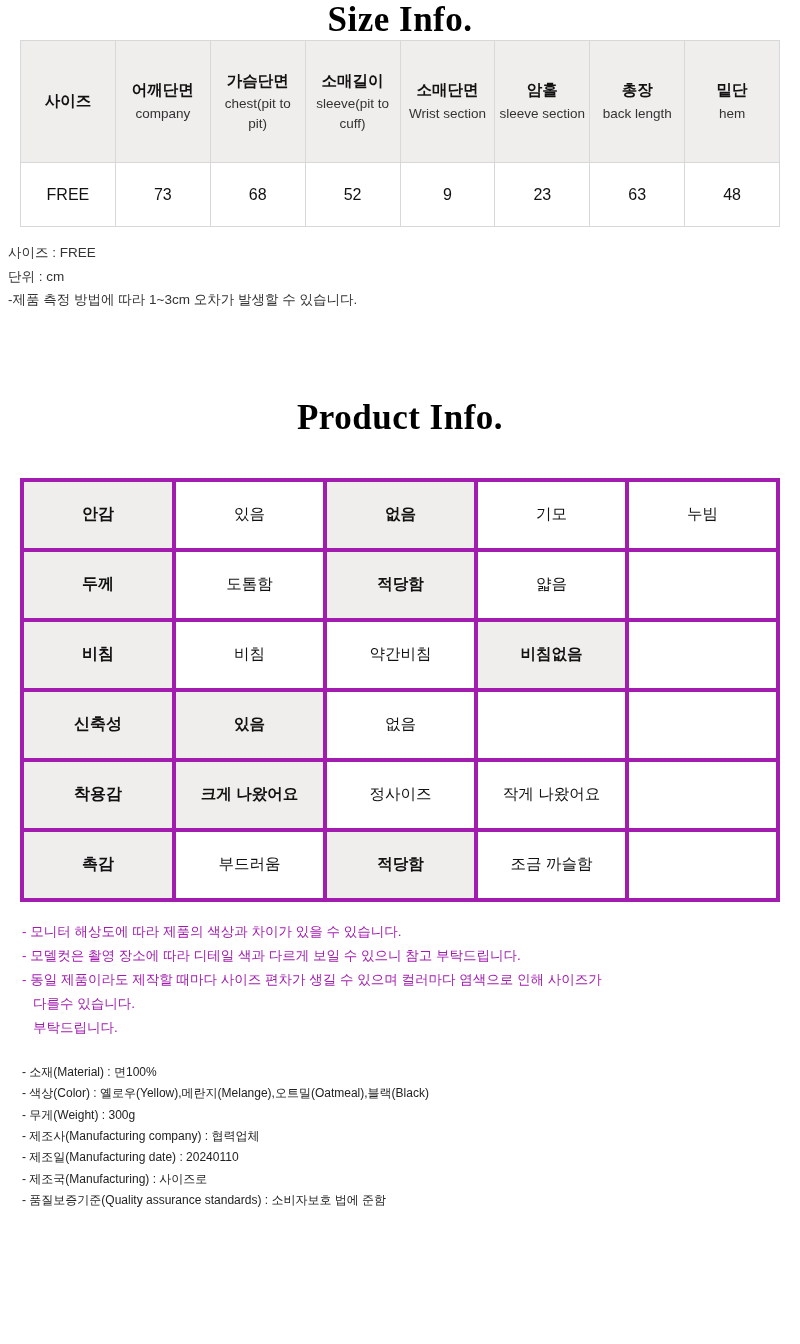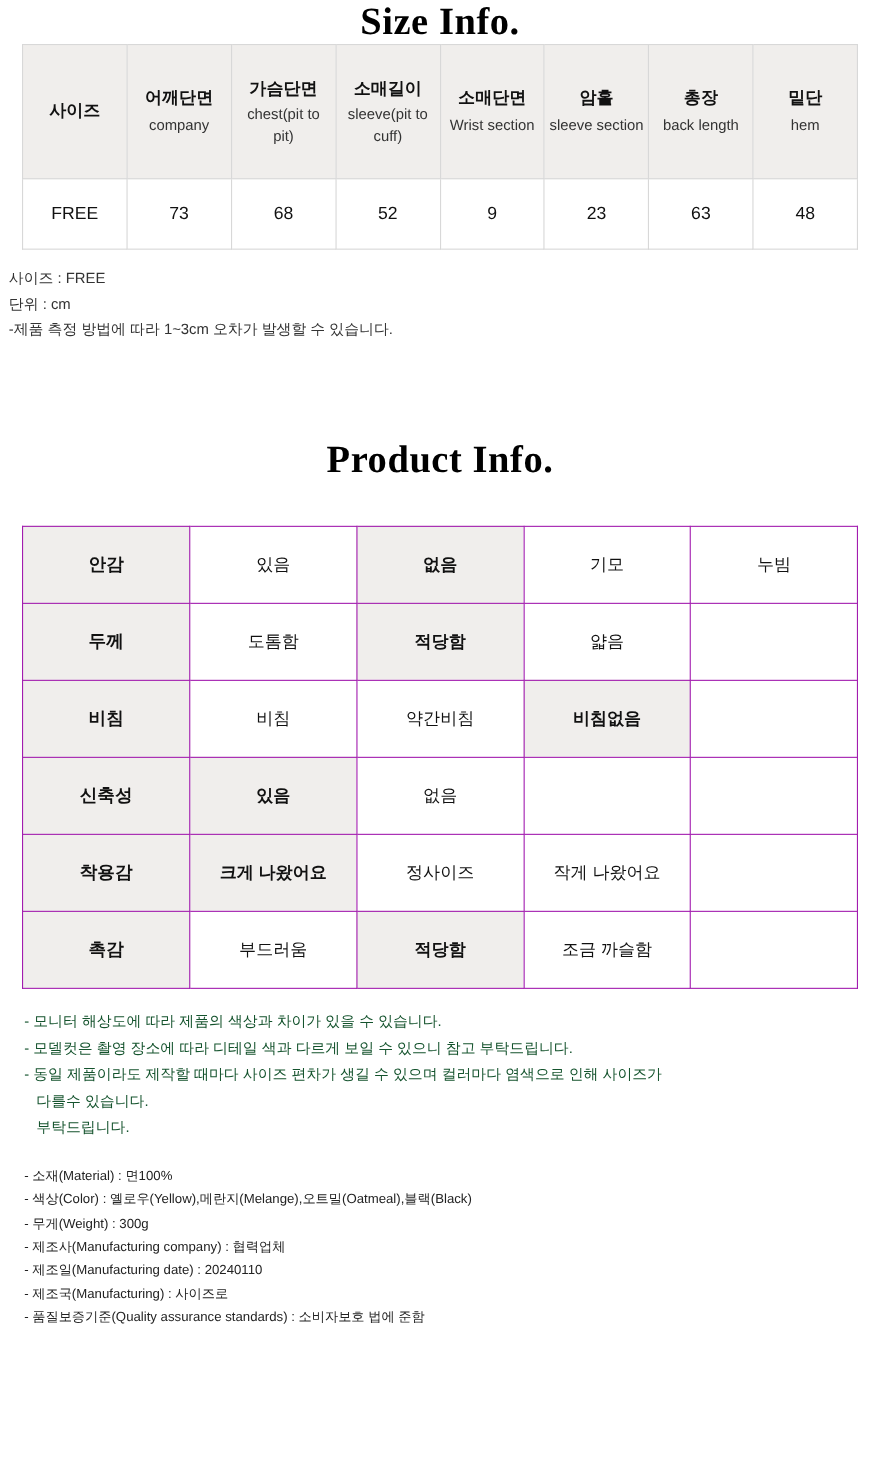--- a/index.html
+++ b/index.html
@@ -81,21 +81,21 @@
     line-height: 1.75;
     color: #333;
   }
   .notes div { white-space: pre; }
 
   .spacer-1 { height: 86px; }
   .spacer-2 { height: 40px; }
 
   
   #product-table td {
-    border: 1px solid #a21caf;
+    border: 4px solid #a21caf;
     text-align: center;
     vertical-align: middle;
     height: 70px;
     font-size: 15.5px;
     color: #111;
   }
   #product-table td.head {
     background: #f0eeec;
     font-weight: 700;
     width: 152px;
@@ -105,21 +105,21 @@
     font-weight: 700;
     background: #f0eeec;
   }
   #product-table td.plain { background: #fff; }
   #product-table td.empty { background: #fff; }
 
   .disclaimer {
     padding: 18px 22px 0 22px;
     font-size: 13.5px;
     line-height: 1.78;
-    color: #14532d;
+    color: #a21caf;
   }
   .disclaimer p { margin: 0; }
   .disclaimer .indent { padding-left: 11px; }
 
   .specs {
     padding: 22px 22px 24px 22px;
     font-size: 12px;
     line-height: 1.78;
     color: #222;
   }

